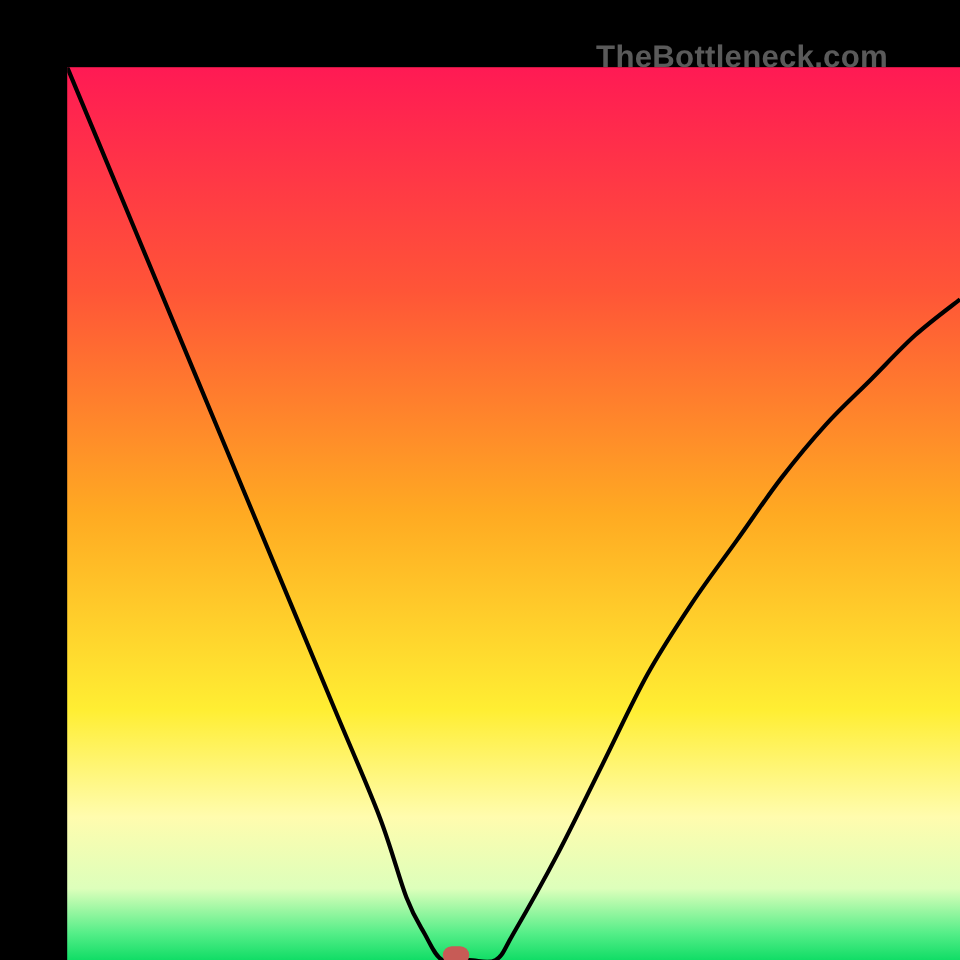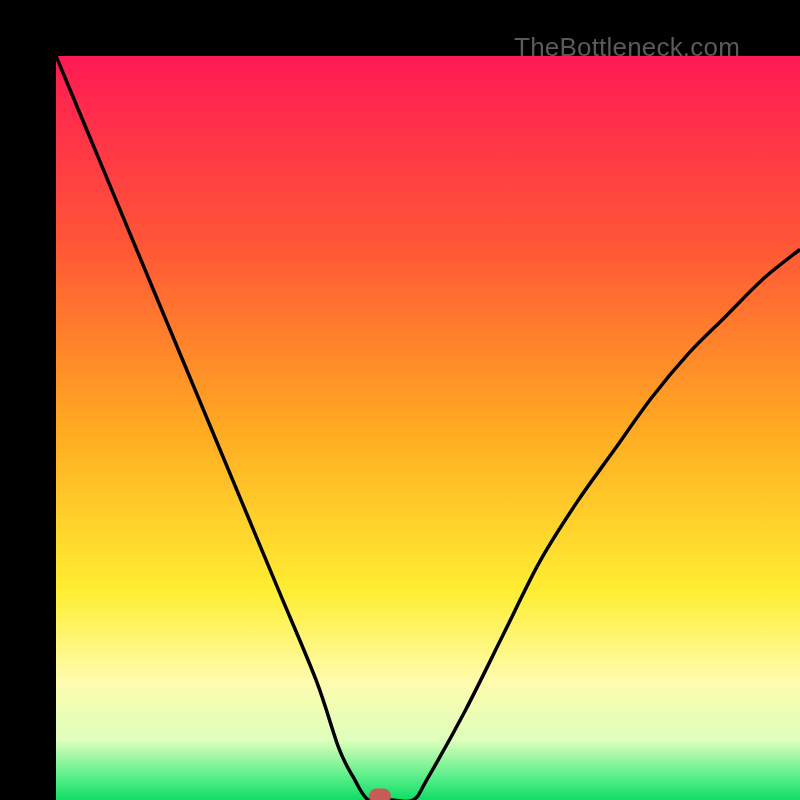--- a/index.html
+++ b/index.html
@@ -37,21 +37,21 @@
       #ddffbb 92%,
       #55ee88 97%,
       #11dd66 100%
     );
   }
   .watermark {
     position: absolute;
     top: 4px;
     right: 32px;
     font-size: 26px;
-    font-weight: 400;
+    font-weight: 700;
     color: #5a5a5a;
     letter-spacing: 0.2px;
     z-index: 5;
   }
   svg.curve {
     position: absolute;
     top: 0;
     left: 0;
     width: 744px;
     height: 744px;

